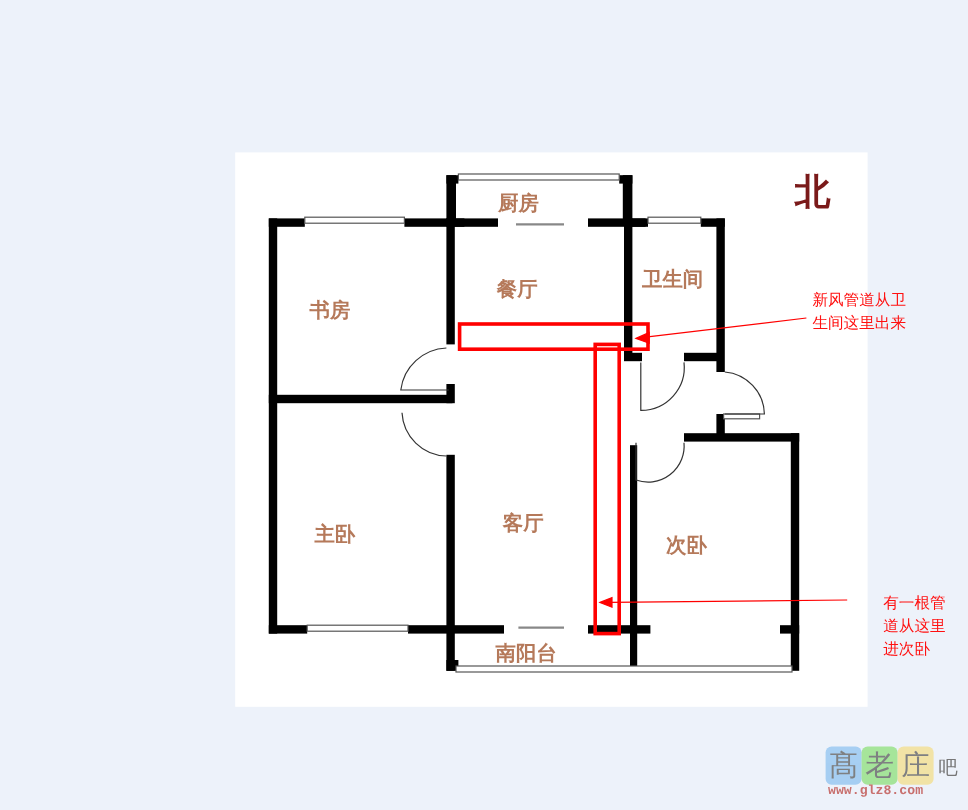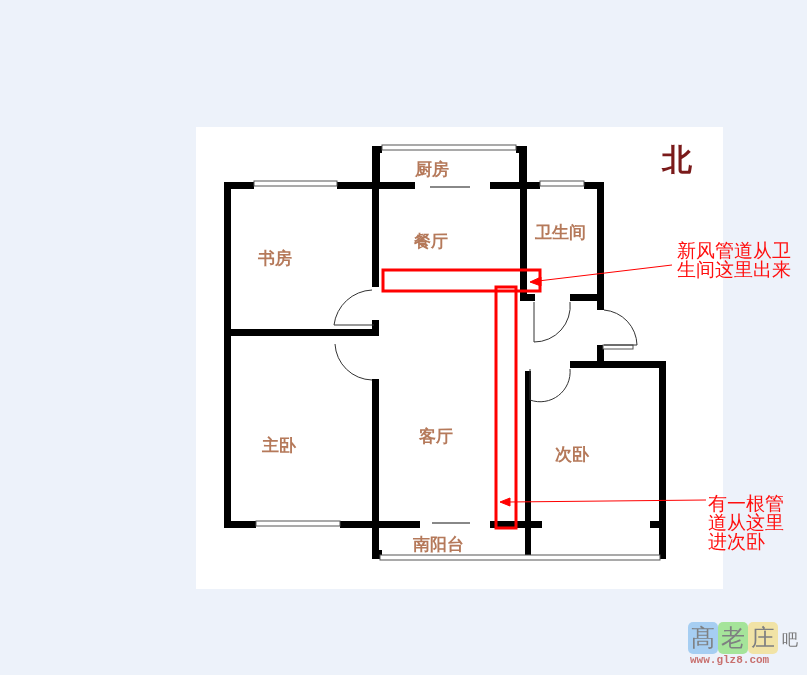--- a/index.html
+++ b/index.html
@@ -1,22 +1,22 @@
 <!DOCTYPE html>
 <html><head>
 <meta charset="utf-8">
 <style>
   html,body{margin:0;padding:0;}
   body{width:807px;height:675px;background:#edf2fa;position:relative;overflow:hidden;font-family:"DejaVu Sans",sans-serif;}
   #plan{position:absolute;left:0;top:0;width:807px;height:675px;}
   .room-label{font-family:"DejaVu Sans",sans-serif;font-weight:bold;font-size:17px;fill:#b5795a;}
   .north{font-family:"DejaVu Serif",serif;font-weight:bold;font-size:30px;fill:#7a1a1a;}
-  .annot{position:absolute;color:#ff1010;font-size:19px;line-height:19px;font-family:"DejaVu Sans",sans-serif;white-space:pre;}
+  .annot{position:absolute;color:#ff1010;font-size:13px;line-height:19px;font-family:"DejaVu Sans",sans-serif;white-space:pre;}
   #annot1{left:677px;top:241px;}
-  #annot2{left:708px;top:494px;}
+  #annot2{left:736px;top:494px;}
   .wm{position:absolute;left:688px;top:622px;width:115px;height:46px;}
   .wm-box{position:absolute;top:0;width:30px;height:32px;border-radius:5px;opacity:.75;font-family:"DejaVu Serif",serif;font-size:24px;text-align:center;line-height:32px;color:#5a5a5a;}
   .wm-url{position:absolute;left:2px;top:32px;font-size:11px;font-weight:bold;color:#c8706e;font-family:Liberation Mono, monospace;}
   .wm-ba{position:absolute;left:94px;top:8px;font-size:16px;color:#777;}
 </style>
 </head>
 <body>
 
 <svg id="plan" viewBox="0 0 807 675" xmlns="http://www.w3.org/2000/svg">
 

